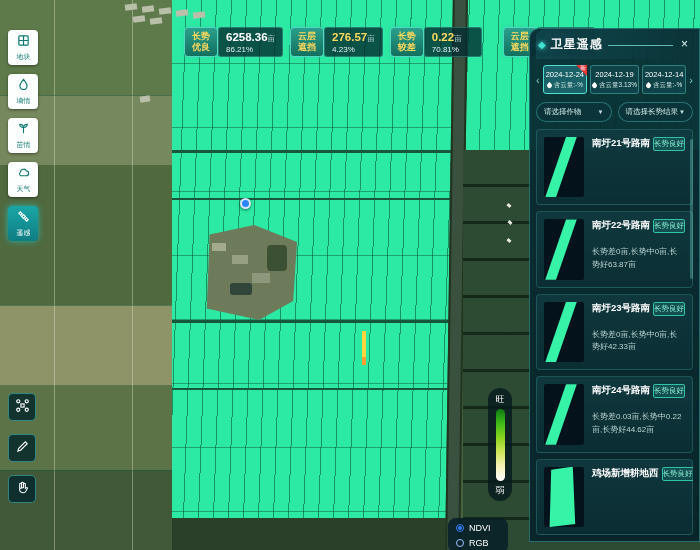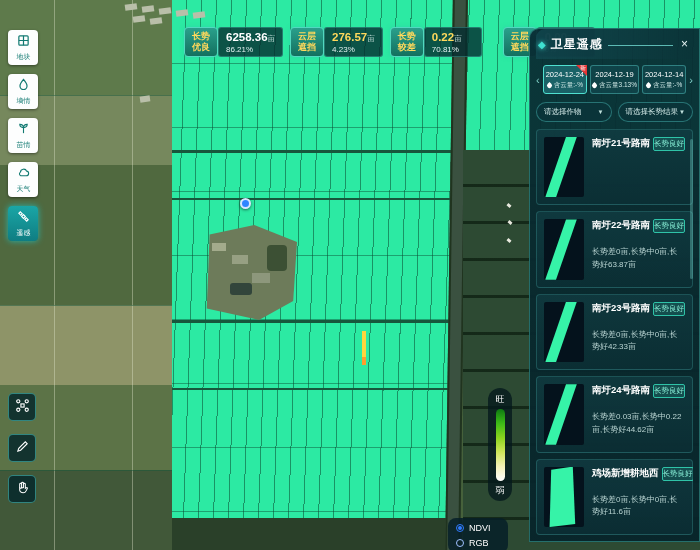--- a/index.html
+++ b/index.html
@@ -383,18 +383,17 @@
     </div>
     <div class="card">
       <div class="thumb">
           <div class="shape block"></div>
         </div>
       <div class="card-body">
         <div class="card-head">
           <span class="c-title">鸡场新增耕地西</span>
           <span class="c-badge">长势良好</span>
         </div>
-        <div class="c-desc">长势差0亩,长势中0亩,长势好11.6亩</div>
       </div>
     </div>
     <div class="scrollbar"></div>
   </div>
 </div>
 
 </body></html>

